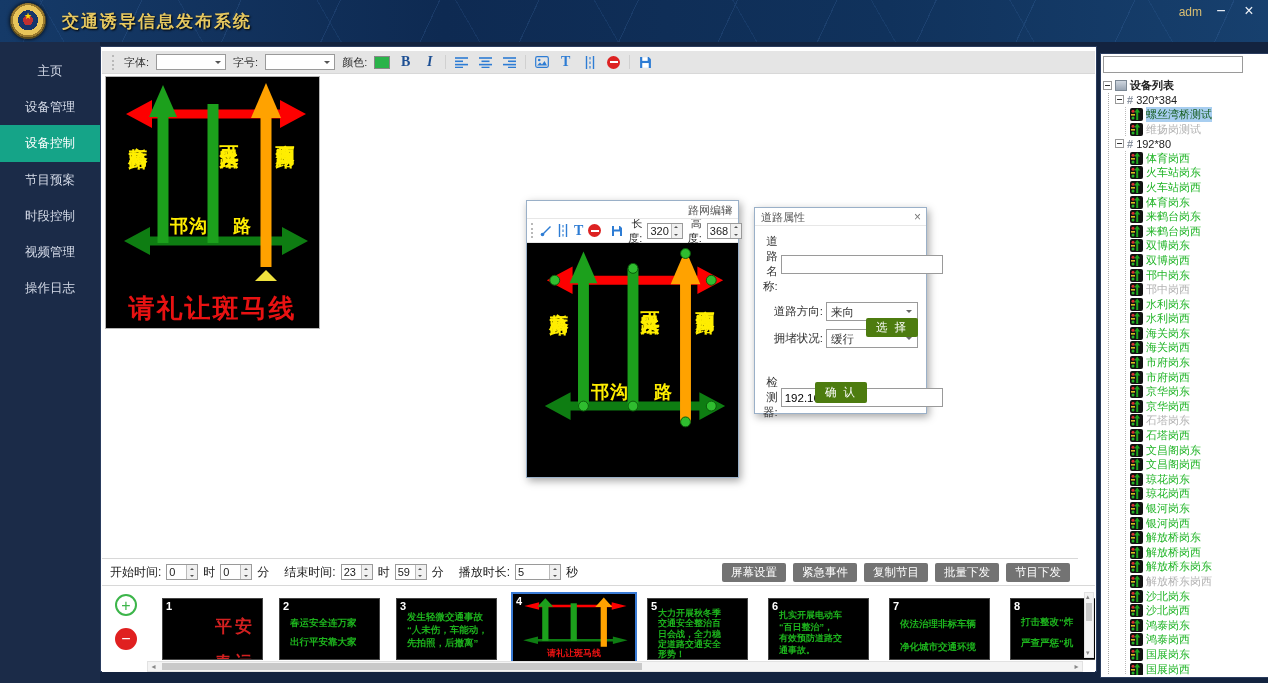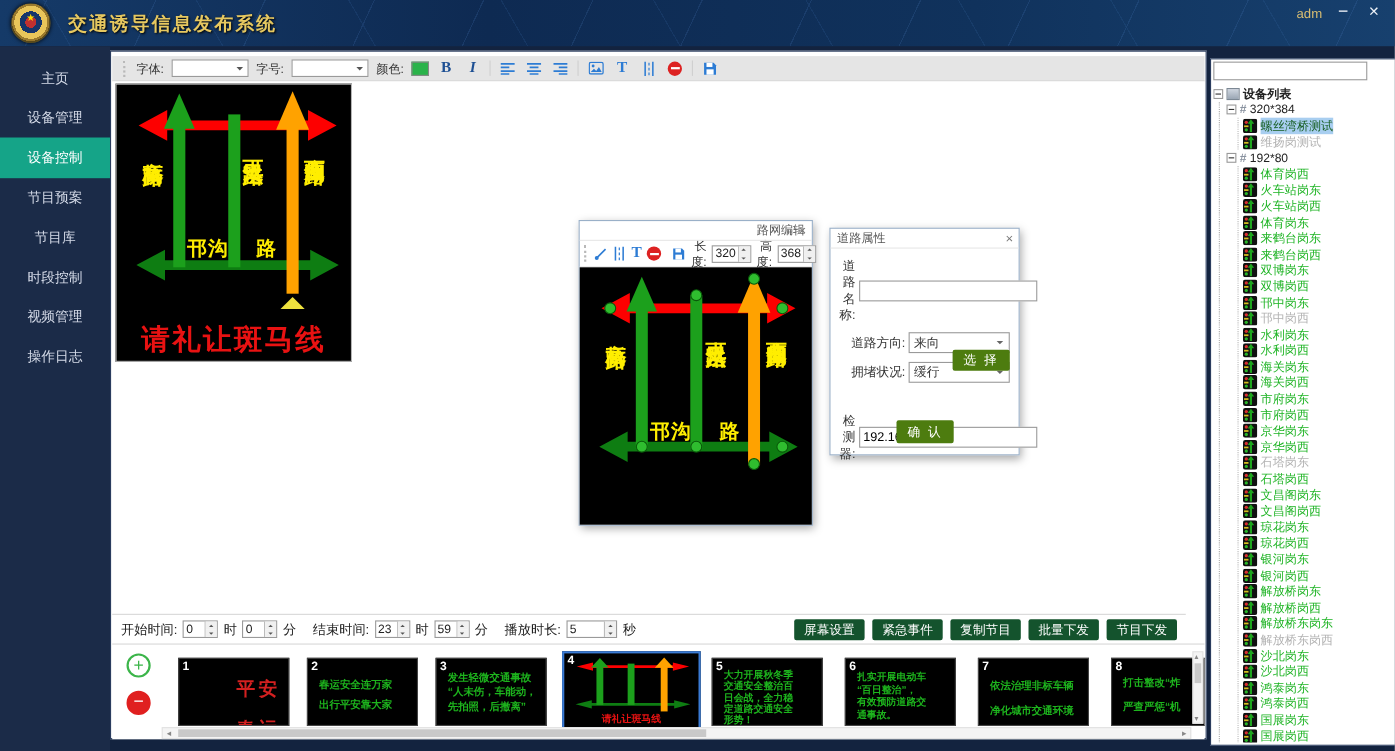--- a/index.html
+++ b/index.html
@@ -76,21 +76,21 @@
   .psel::after { content:""; position:absolute; right:5px; top:7px; border:3.5px solid transparent; border-top-color:#666; }
   .btn-blue { background:#4d7c0f; color:#fff; border:none; font-size:11.5px; border-radius:2px; cursor:pointer; font-family:inherit; letter-spacing:2px; }
   .sel-btn { position:absolute; right:8px; top:110px; width:52px; height:19px; }
   .ok-btn { position:absolute; left:60px; top:174px; width:52px; height:21px; }
 
   
   .timebar { position:absolute; left:1px; right:18px; top:511px; height:27px; border-top:1px solid #d8d8d8;
     display:flex; align-items:center; gap:5px; padding:0 8px; font-size:12px; color:#222; background:#fff; }
   .tb-sp { margin-left:10px; }
   .actions { margin-left:auto; display:flex; gap:7px; }
-  .abtn { height:19px; padding:0 9px; background:#14532d; color:#fff; border:none; border-radius:2px; font-size:11.5px; cursor:pointer; font-family:inherit; }
+  .abtn { height:19px; padding:0 9px; background:#737373; color:#fff; border:none; border-radius:2px; font-size:11.5px; cursor:pointer; font-family:inherit; }
 
   
   .strip { position:absolute; left:1px; right:1px; top:538px; height:87px; border-top:1px solid #d8d8d8; background:#fff; overflow:hidden; }
   .circle-btn { position:absolute; left:13px; width:22px; height:22px; border-radius:50%; text-align:center; line-height:19px; font-size:16px; cursor:pointer; }
   .add { top:8px; border:2px solid #3cb54a; color:#3cb54a; background:#fff; }
   .del { top:42px; border:2px solid #e02020; color:#fff; background:#e02020; line-height:17px; }
   .thumb { position:absolute; top:12px; width:101px; height:62px; background:#000; border:1px solid #444; overflow:hidden; }
   .thumb .num { position:absolute; left:3px; top:1px; color:#fff; font-weight:bold; font-size:11px; z-index:2; }
   .thumb .txt { position:absolute; inset:0; padding:12px 3px 2px 10px; font-size:9.5px; font-weight:bold; line-height:1.35; white-space:pre-line; }
   .txt.green { color:#1db41d; } .txt.red { color:#d32020; }
@@ -156,23 +156,20 @@
     </div>
 
     <div class="side-item active">
       <span>设备控制</span>
     </div>
 
     <div class="side-item">
       <span>节目预案</span>
     </div>
 
-    <div class="side-item">
-      <span>节目库</span>
-    </div>
 
     <div class="side-item">
       <span>时段控制</span>
     </div>
 
     <div class="side-item">
       <span>视频管理</span>
     </div>
 
     <div class="side-item">

